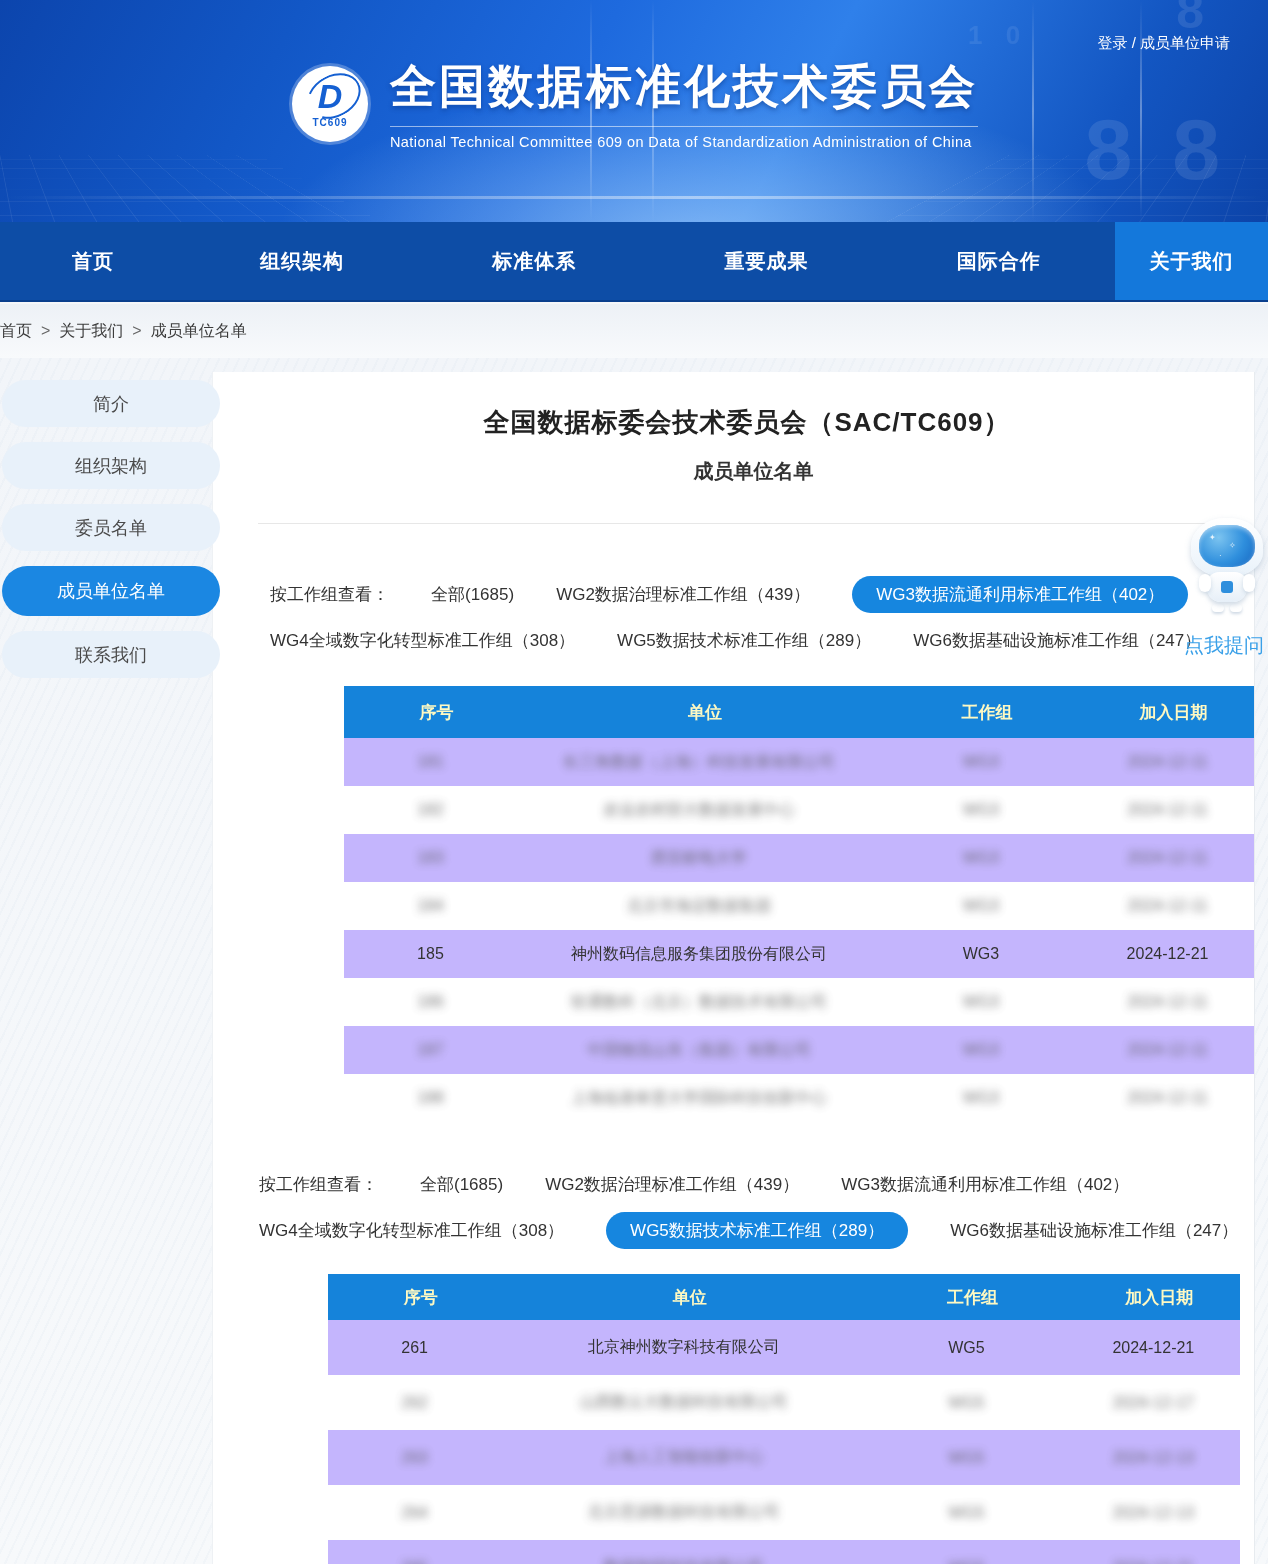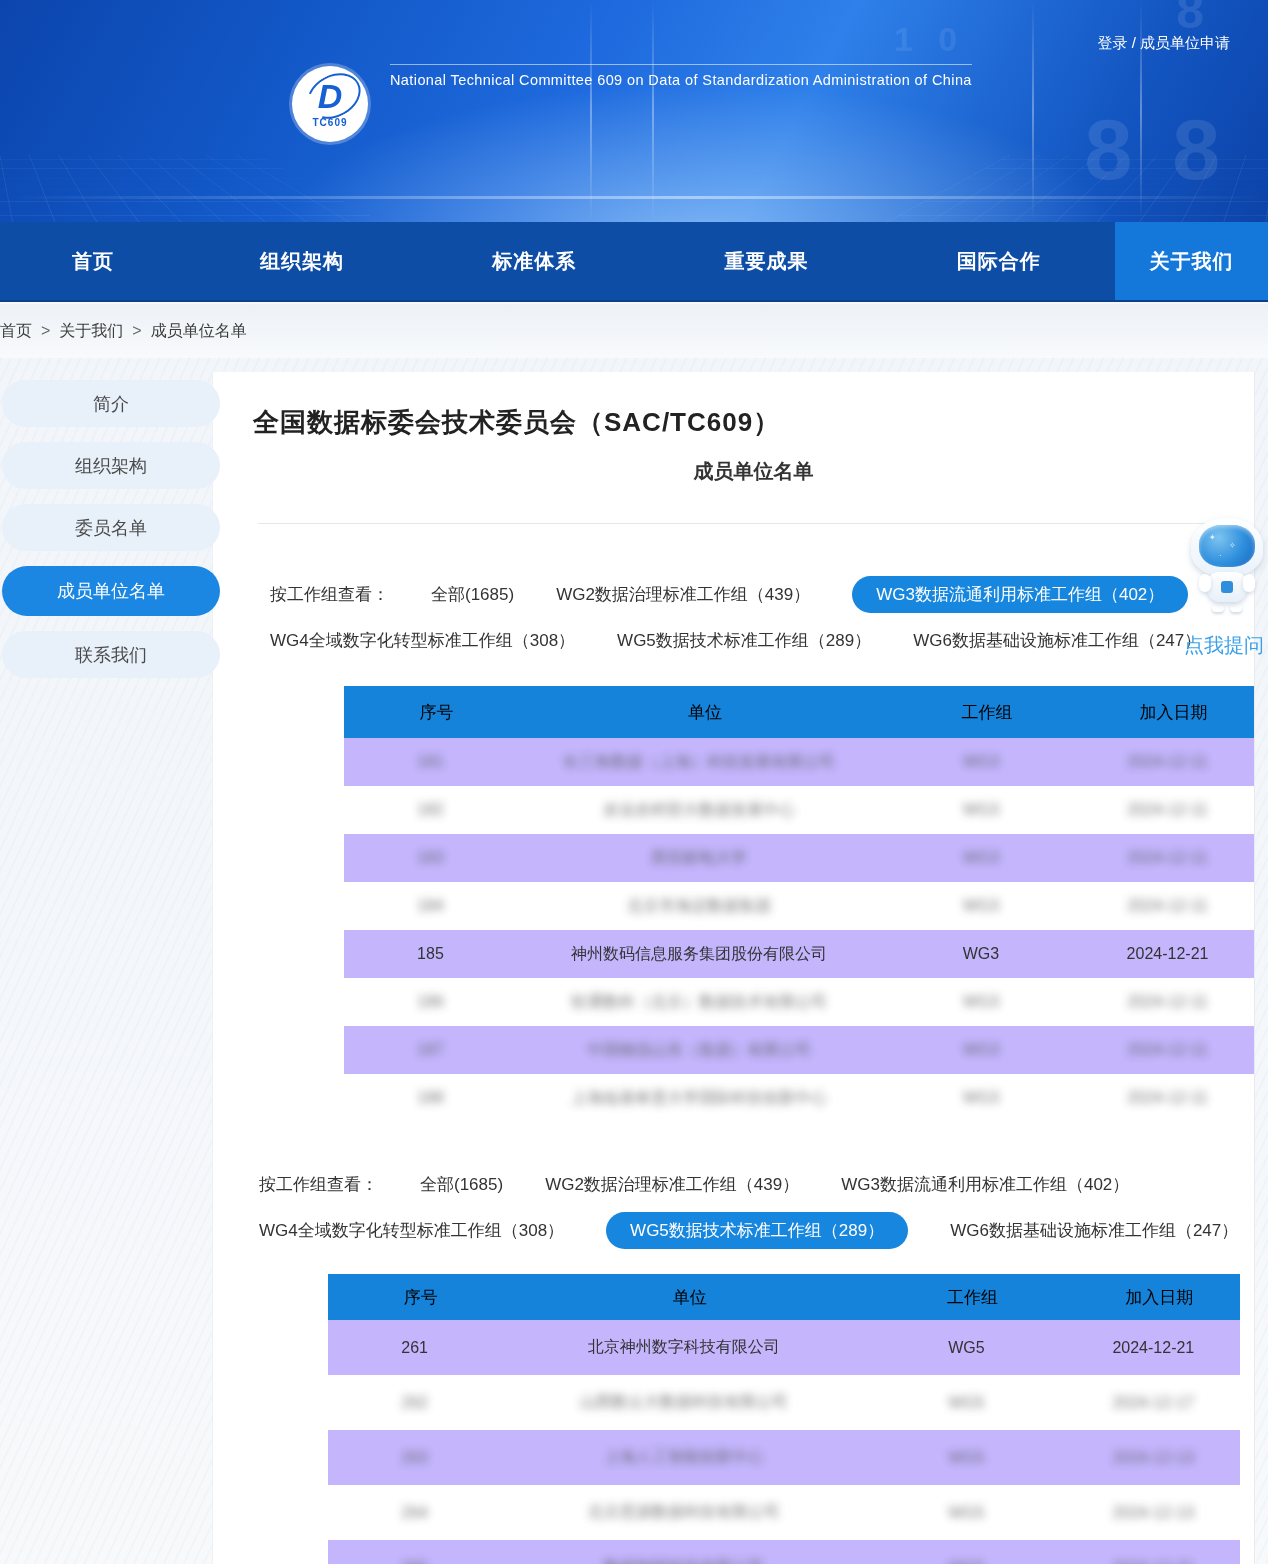--- a/index.html
+++ b/index.html
@@ -59,36 +59,36 @@
   .main-card { position:absolute; left:212px; top:14px; width:1043px; height:1192px; background:#fff;
     border-left:1px solid #eef1f4; border-right:1px solid #e7ebef; }
 
   
   .sidebar { position:absolute; left:2px; top:22px; width:218px; }
   .side-item { height:47px; margin-bottom:15px; border-radius:26px; background:#e8f1fa;
     display:flex; align-items:center; justify-content:center; font-size:18px; color:#4a4a4a; cursor:pointer; }
   .side-item.active { background:#1b87e2; color:#fff; height:50px; }
 
   
-  .main-title { position:absolute; top:33px; left:40px; right:13px; 
+  .main-title { position:absolute; top:33px; left:40px; right:13px; text-align:center;
     font-size:26px; font-weight:bold; color:#222; letter-spacing:1px; }
   .main-subtitle { position:absolute; top:86px; left:40px; right:0; text-align:center;
     font-size:20px; font-weight:bold; color:#333; }
   .title-divider { position:absolute; top:151px; left:45px; right:12px; border-top:1px solid #e7e7e7; }
 
   
   .filter-block { position:absolute; display:flex; flex-direction:column; gap:13px; font-size:17px; color:#333; }
   .filter-line { display:flex; align-items:center; column-gap:42px; height:33px; }
   .filter-label { color:#333; }
   .chip { cursor:pointer; white-space:nowrap; }
   .chip.chip-active { background:#1686df; color:#fff; border-radius:22px; padding:7px 24px; }
 
   
   .member-table { position:absolute; border-collapse:collapse; table-layout:fixed; }
-  .member-table th { background:#1583da; color:#000000; font-size:17px; font-weight:normal;padding-left:12px; }
+  .member-table th { background:#1583da; color:#fef9c3; font-size:17px; font-weight:bold;padding-left:12px; }
   .member-table td { font-size:16px; color:#333; text-align:center; }
   .member-table th, .member-table td { text-align:center; }
   tr.row-odd td { background:#c4b5fd; }
   tr.row-even td { background:#ffffff; }
   .cell-blur { filter:blur(4px); opacity:.8; color:#555; }
   .t1 th { height:52px; } .t1 td { height:48px; }
   .t2 th { height:46px; } .t2 td { height:55px; }
   col.c-no { width:19%; } col.c-org { width:40%; } col.c-wg { width:22%; } col.c-date { width:19%; }
 
   
@@ -113,31 +113,32 @@
 
 <div class="site-header">
   <div class="hdr-grid left"></div>
   <div class="hdr-grid right"></div>
   <div class="hdr-streak" style="left:590px"></div>
   <div class="hdr-streak" style="left:652px"></div>
   <div class="hdr-streak" style="left:1032px"></div>
   <div class="hdr-streak" style="left:1140px"></div>
   <div class="hdr-digits" style="right:40px; top:100px; font-size:86px;">8 8</div>
   <div class="hdr-digits" style="right:56px; top:-18px; font-size:50px;">8</div>
-  <div class="hdr-digits" style="left:894px; top:20px; font-size:34px; opacity:.8;">1 0</div>
+  <div class="hdr-digits" style="left:968px; top:20px; font-size:26px; opacity:.8;">1 0</div>
   <div class="hdr-band"></div>
 
   <div class="login-area">登录 / 成员单位申请</div>
 
   <div class="brand">
     <div class="logo">
       <span class="logo-d">D</span>
       <span class="logo-tc">TC609</span>
     </div>
     <div class="brand-text">
+      <div class="brand-title">全国数据标准化技术委员会</div>
       <div class="brand-sub">National Technical Committee 609 on Data of Standardization Administration of China</div>
     </div>
   </div>
 </div>
 
 <div class="nav-bar">
     <div class="nav-item">首页</div>
     <div class="nav-item">组织架构</div>
     <div class="nav-item">标准体系</div>
     <div class="nav-item">重要成果</div>

